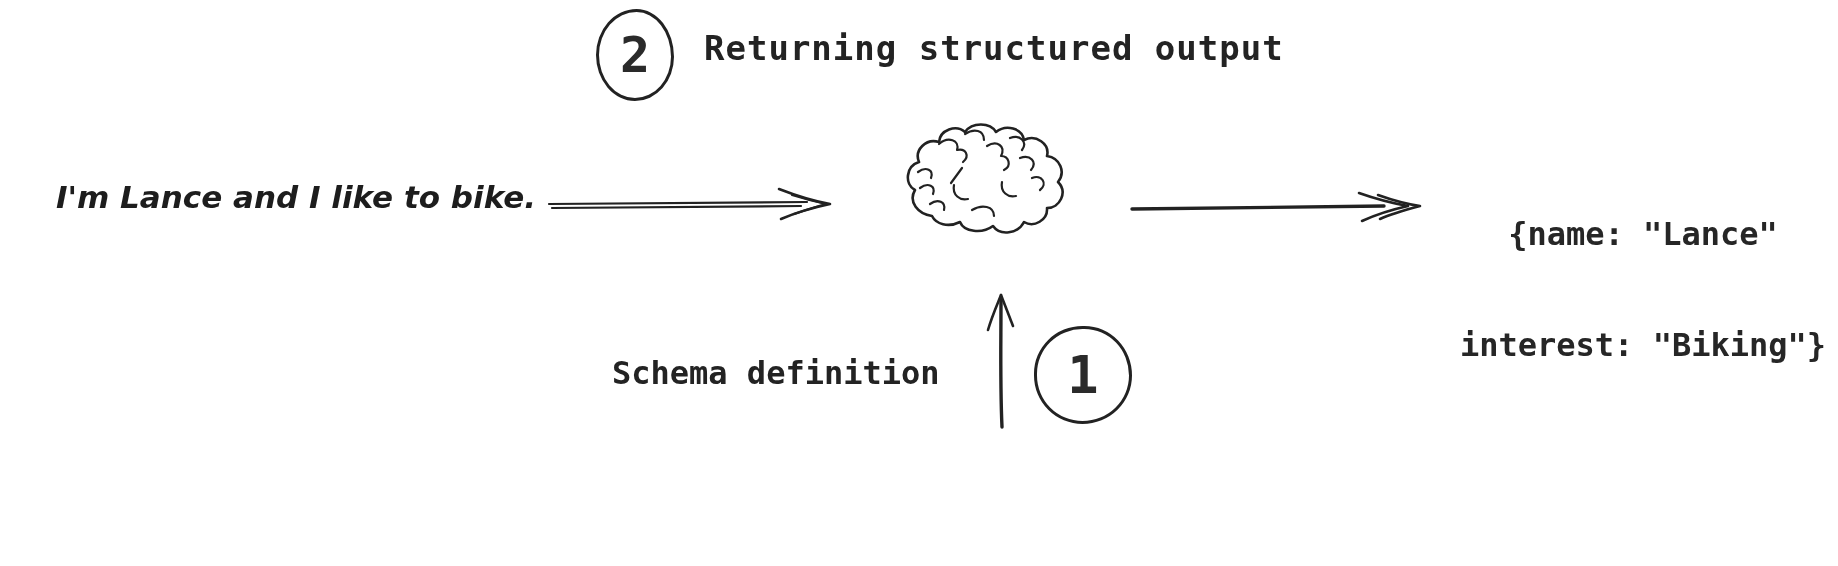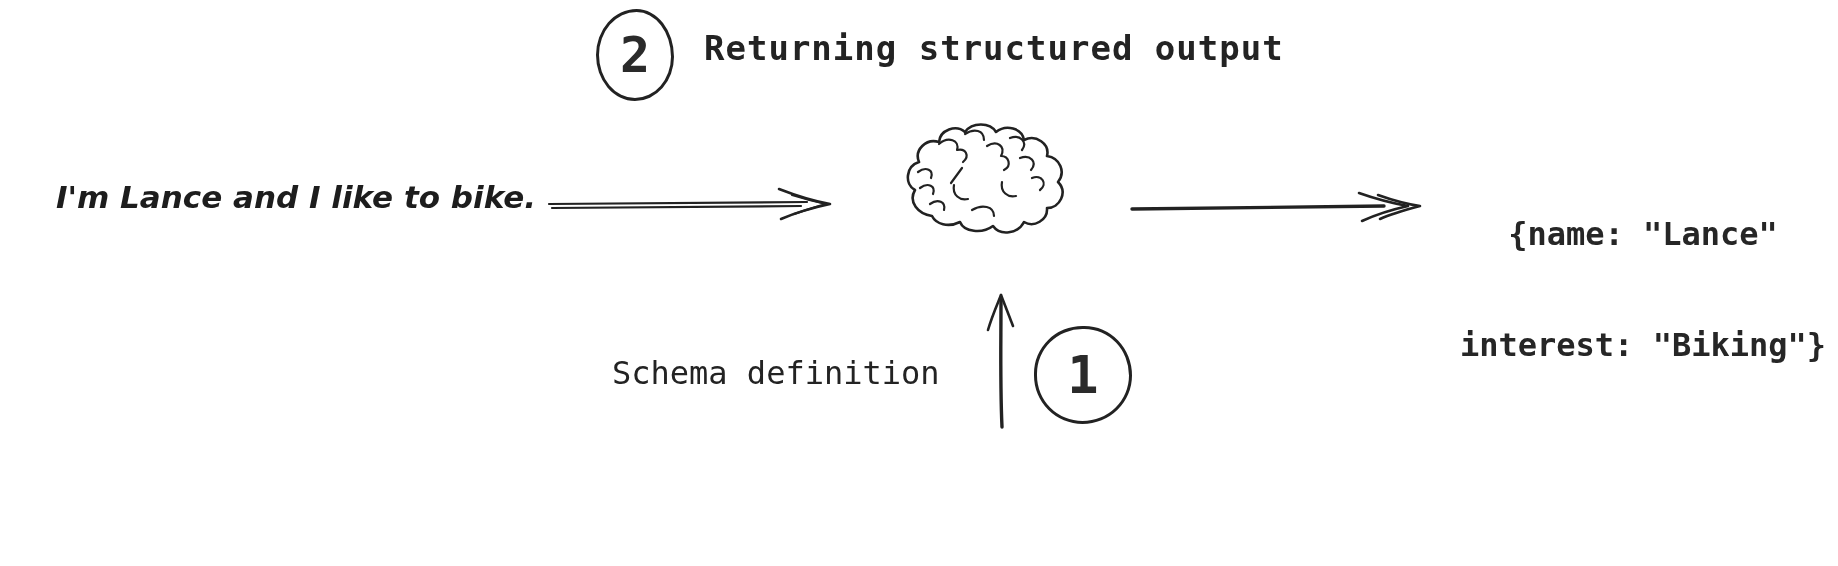--- a/index.html
+++ b/index.html
@@ -79,21 +79,21 @@
     left: 700px; top: 474px;
     width: 600px;
     font-size: 32px;
     line-height: 42px;
   }
 
   .schema-label {
     left: 612px; top: 356px;
     font-size: 32px;
     line-height: 34px;
-    font-weight: 400;
+    font-weight: 700;
     white-space: nowrap;
   }
 
   svg .stroke {
     fill: none;
     stroke: #222222;
     stroke-width: 2.6;
     stroke-linecap: round;
     stroke-linejoin: round;
   }

